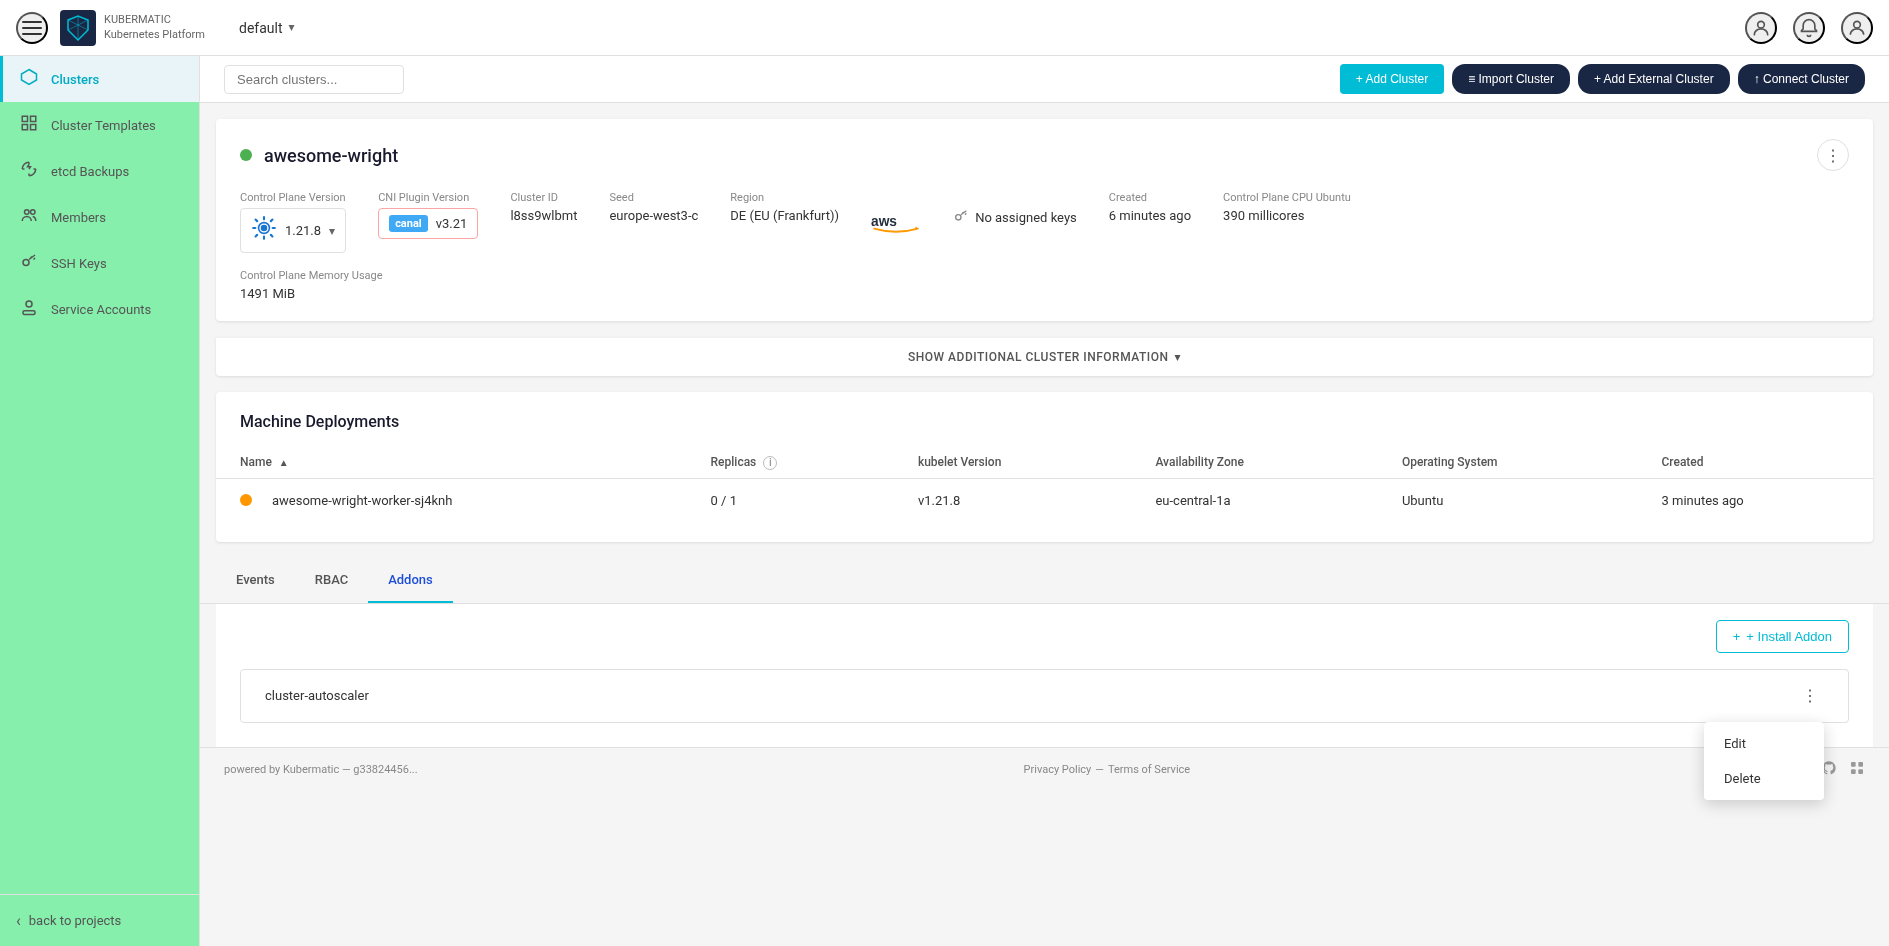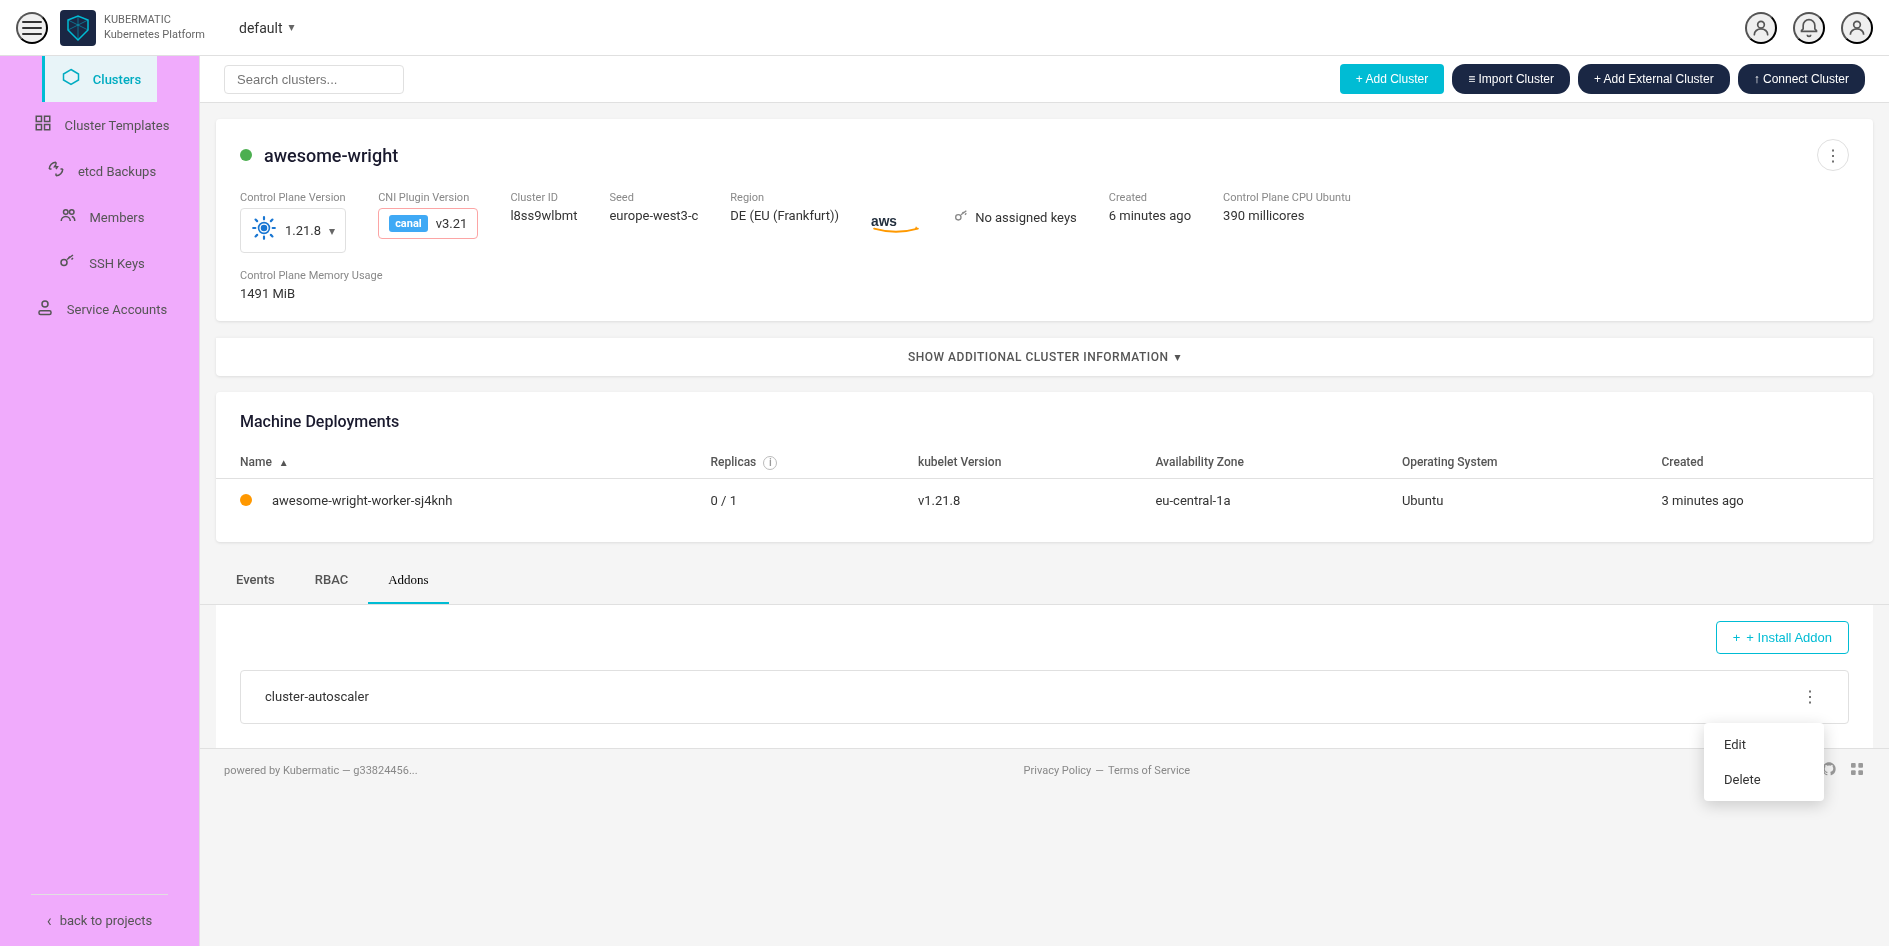--- a/index.html
+++ b/index.html
@@ -77,27 +77,26 @@
     
     .app-layout {
       display: flex;
       margin-top: 56px;
       height: calc(100vh - 56px);
     }
 
     
     .sidebar {
       width: 200px;
-      background: #f0abfc;
+      background: #86efac;
       border-right: 1px solid #e0e0e0;
       display: flex;
       flex-direction: column;
       overflow-y: auto;
       flex-shrink: 0;
-      align-items: center;
     }
     .sidebar-item {
       display: flex;
       align-items: center;
       padding: 12px 16px;
       cursor: pointer;
       color: #555;
       font-size: 13px;
       border-left: 3px solid transparent;
       transition: background 0.15s;
@@ -338,23 +337,22 @@
     }
     .tab {
       padding: 14px 20px;
       cursor: pointer;
       font-size: 13px;
       color: #555;
       border-bottom: 2px solid transparent;
       font-weight: 500;
     }
     .tab.active {
-      color: #000000;
+      color: #1d4ed8;
       border-bottom-color: #00bcd4;
-      font-family: Liberation Serif, serif;
     }
 
     
     .addons-content {
       background: #fff;
       margin: 0 16px;
       padding: 16px 0;
       min-height: 120px;
     }
     .install-addon-btn-row {

